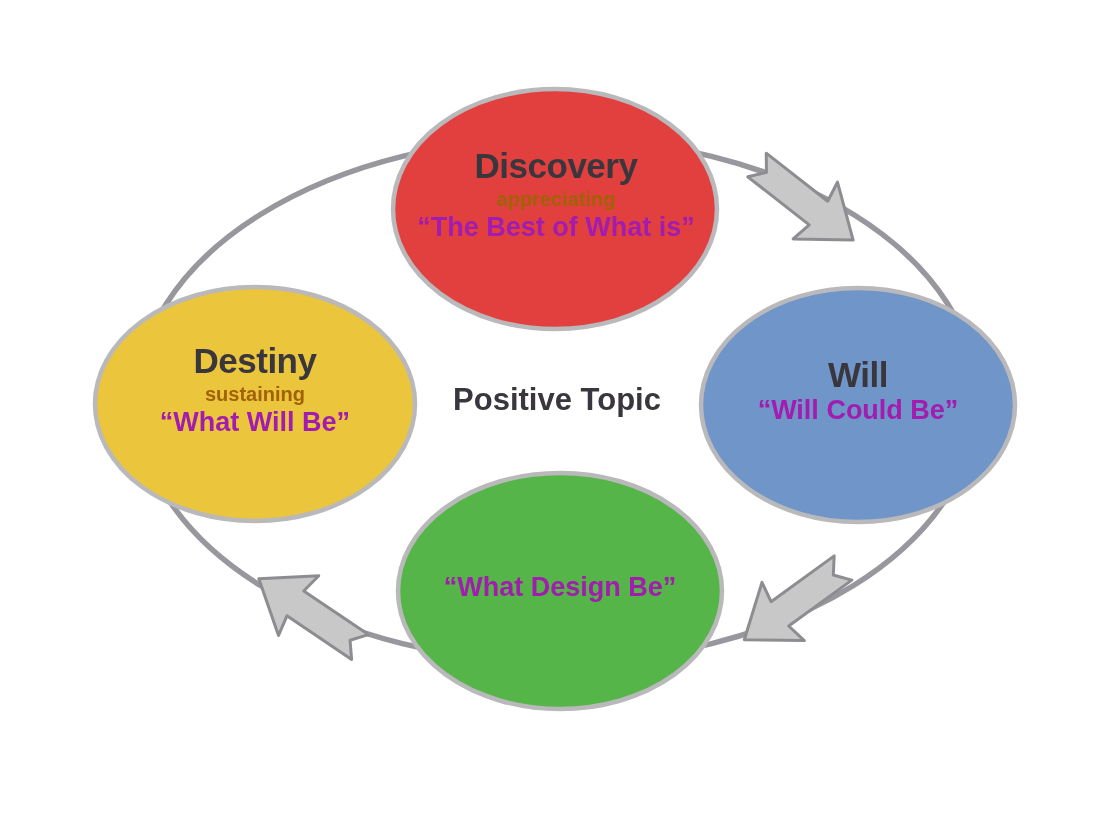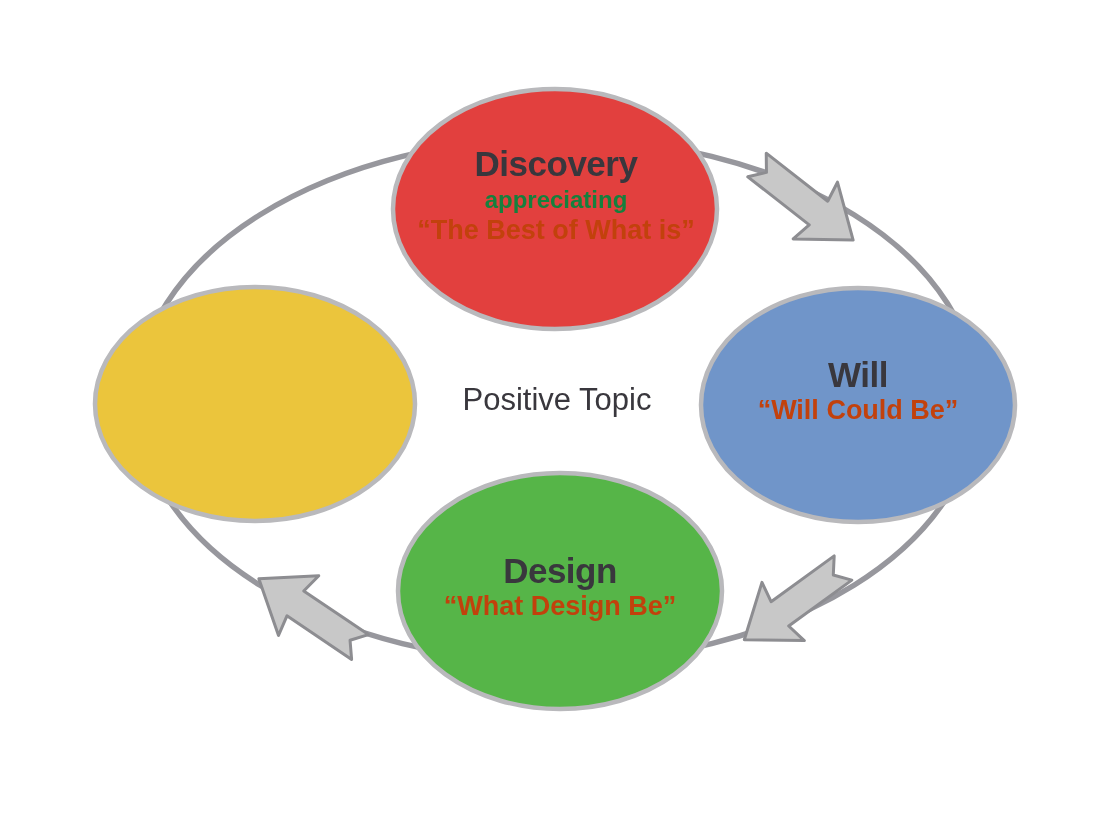--- a/index.html
+++ b/index.html
@@ -44,45 +44,45 @@
     pointer-events: none;
   }
   .label .title {
     font-size: 35px;
     font-weight: bold;
     color: #39373d;
     line-height: 1.12;
     letter-spacing: -0.5px;
   }
   .label .subtitle {
-    font-size: 24px;
+    font-size: 20px;
     font-weight: bold;
-    color: #15803d;
+    color: #a16207;
     line-height: 1.15;
     margin-top: 3px;
   }
   .label .quote {
     font-size: 27px;
     font-weight: bold;
-    color: #c2410c;
+    color: #a21caf;
     line-height: 1.2;
     margin-top: 0;
   }
   .center-label {
     position: absolute;
     left: 557px;
     top: 400px;
     transform: translate(-50%, -50%);
     text-align: center;
     white-space: nowrap;
     pointer-events: none;
   }
   .center-label .line {
     font-size: 31px;
-    font-weight: normal;
+    font-weight: bold;
     color: #39373d;
     line-height: 1.35;
   }
 </style>
 </head>
 <body>
 
 <div class="stage">
 
   <svg width="1110" height="816" viewBox="0 0 1110 816">
@@ -104,22 +104,26 @@
     <div class="subtitle">appreciating</div>
     <div class="quote">“The Best of What is”</div>
   </div>
 
   <div class="label" style="left:858px; top:391px;">
     <div class="title">Will</div>
     <div class="quote">“Will Could Be”</div>
   </div>
 
   <div class="label" style="left:560px; top:587px;">
-    <div class="title">Design</div>
     <div class="quote">“What Design Be”</div>
   </div>
 
+  <div class="label" style="left:255px; top:390px;">
+    <div class="title">Destiny</div>
+    <div class="subtitle">sustaining</div>
+    <div class="quote">“What Will Be”</div>
+  </div>
 
   <div class="center-label">
     <div class="line">Positive Topic</div>
   </div>
 
 </div>
 
 </body></html>

